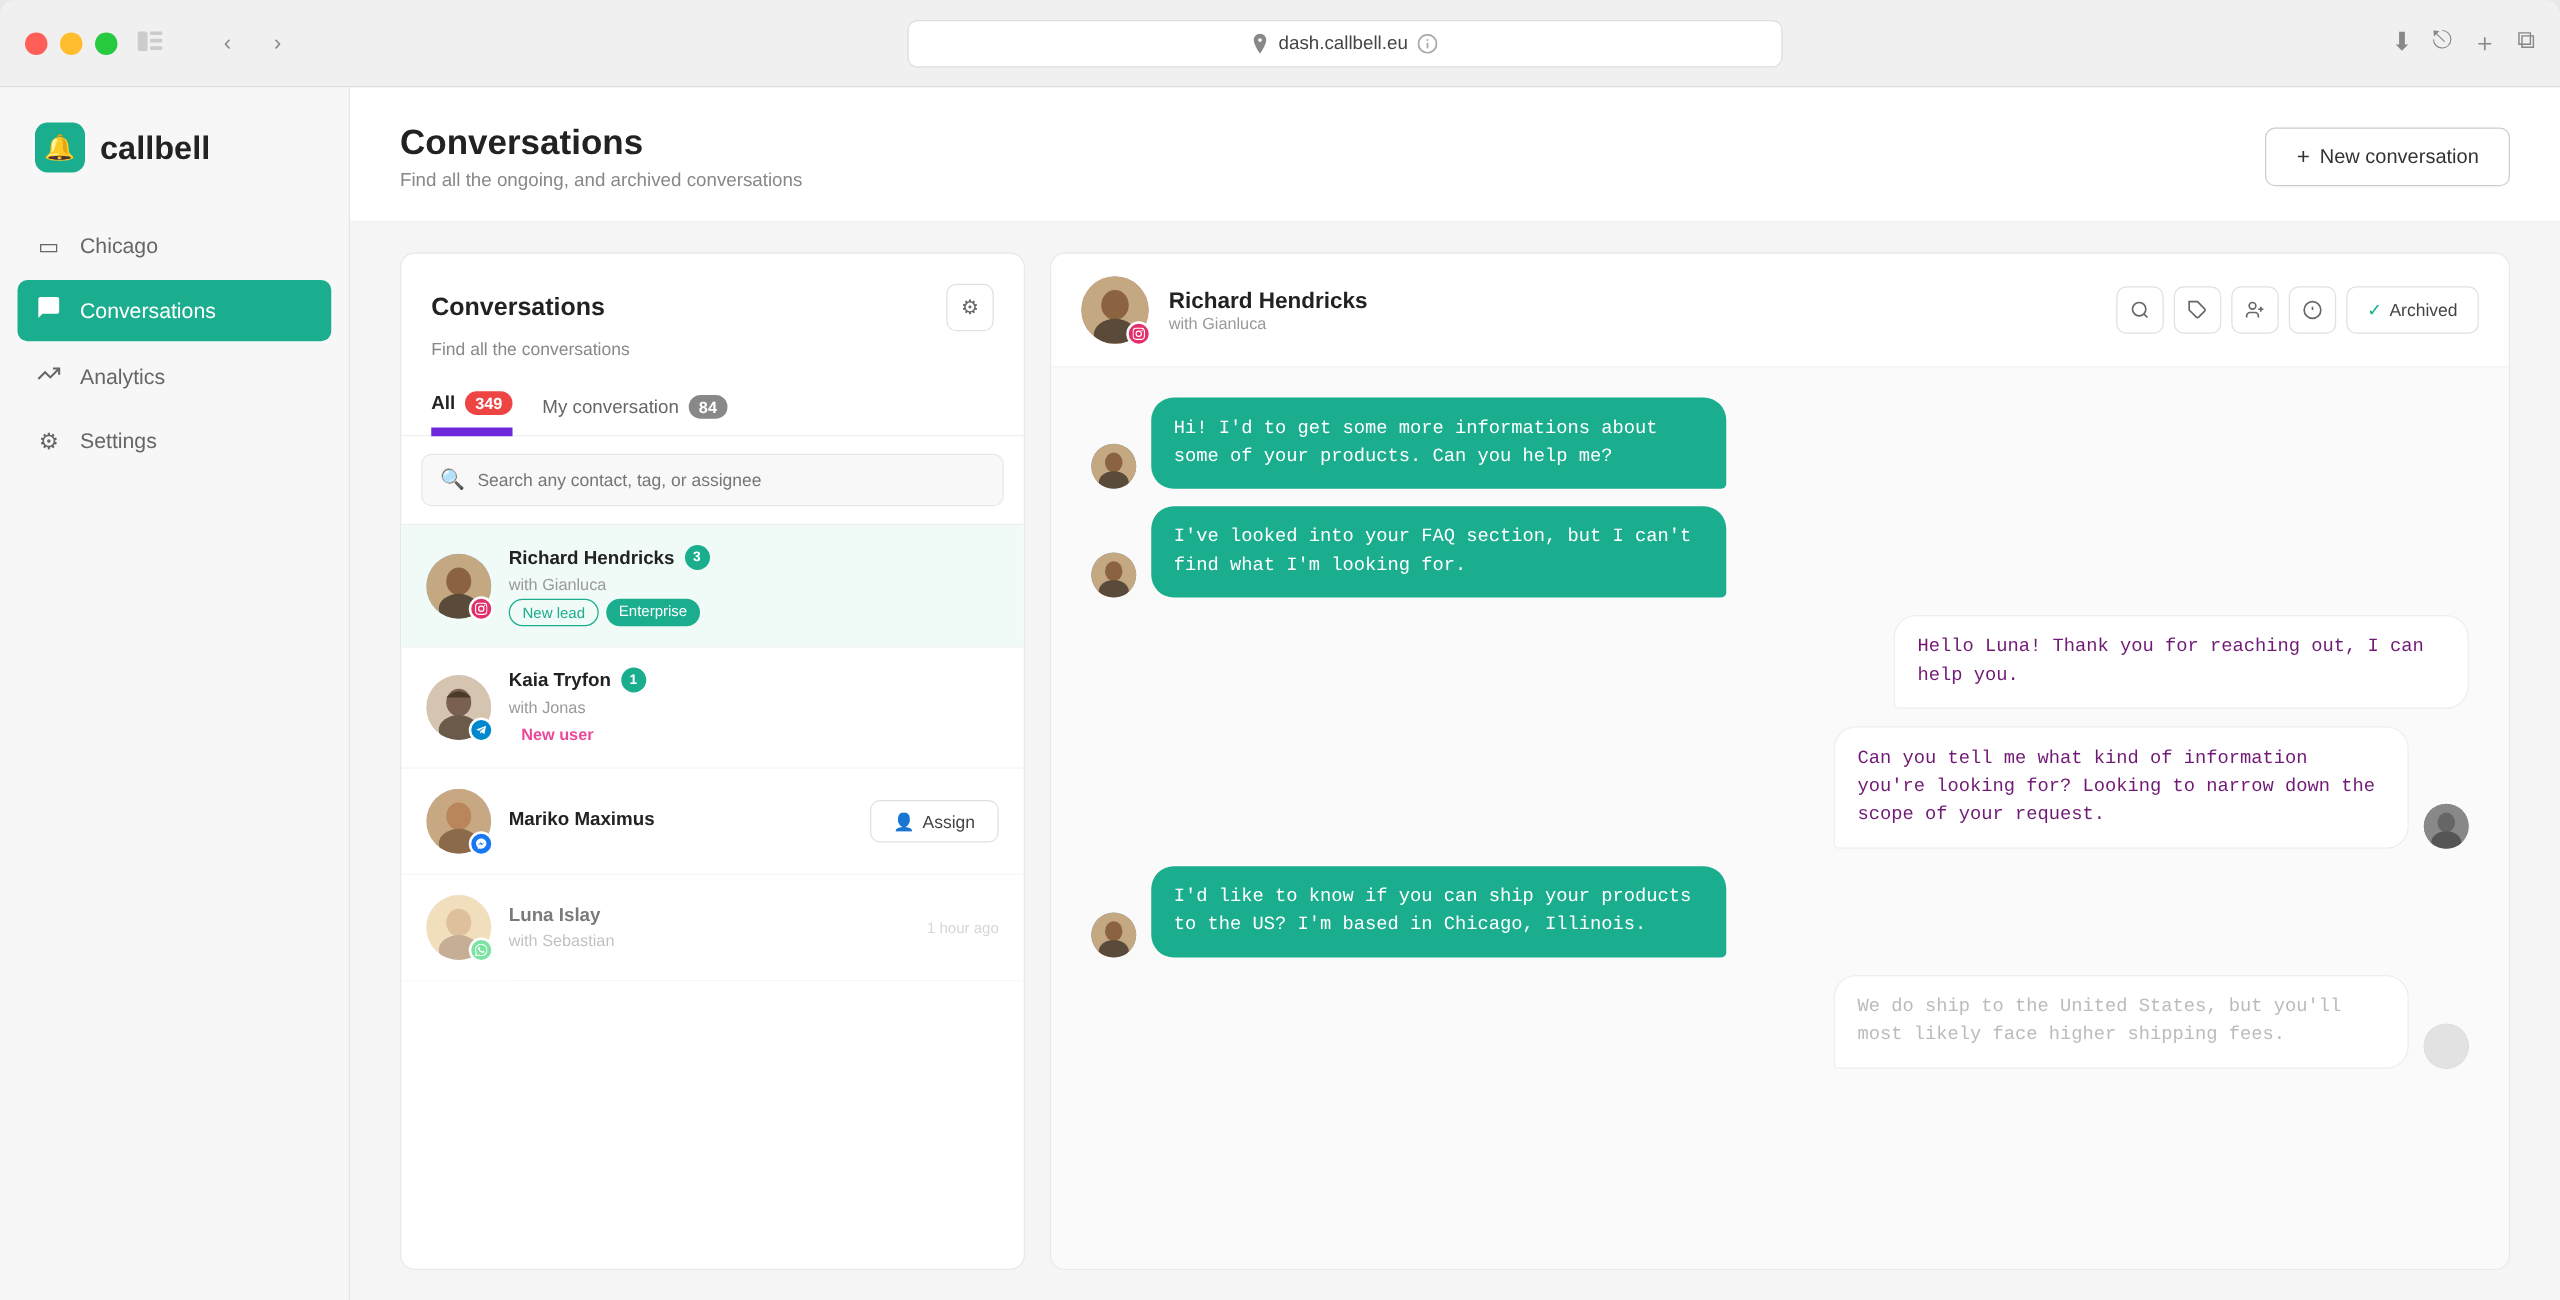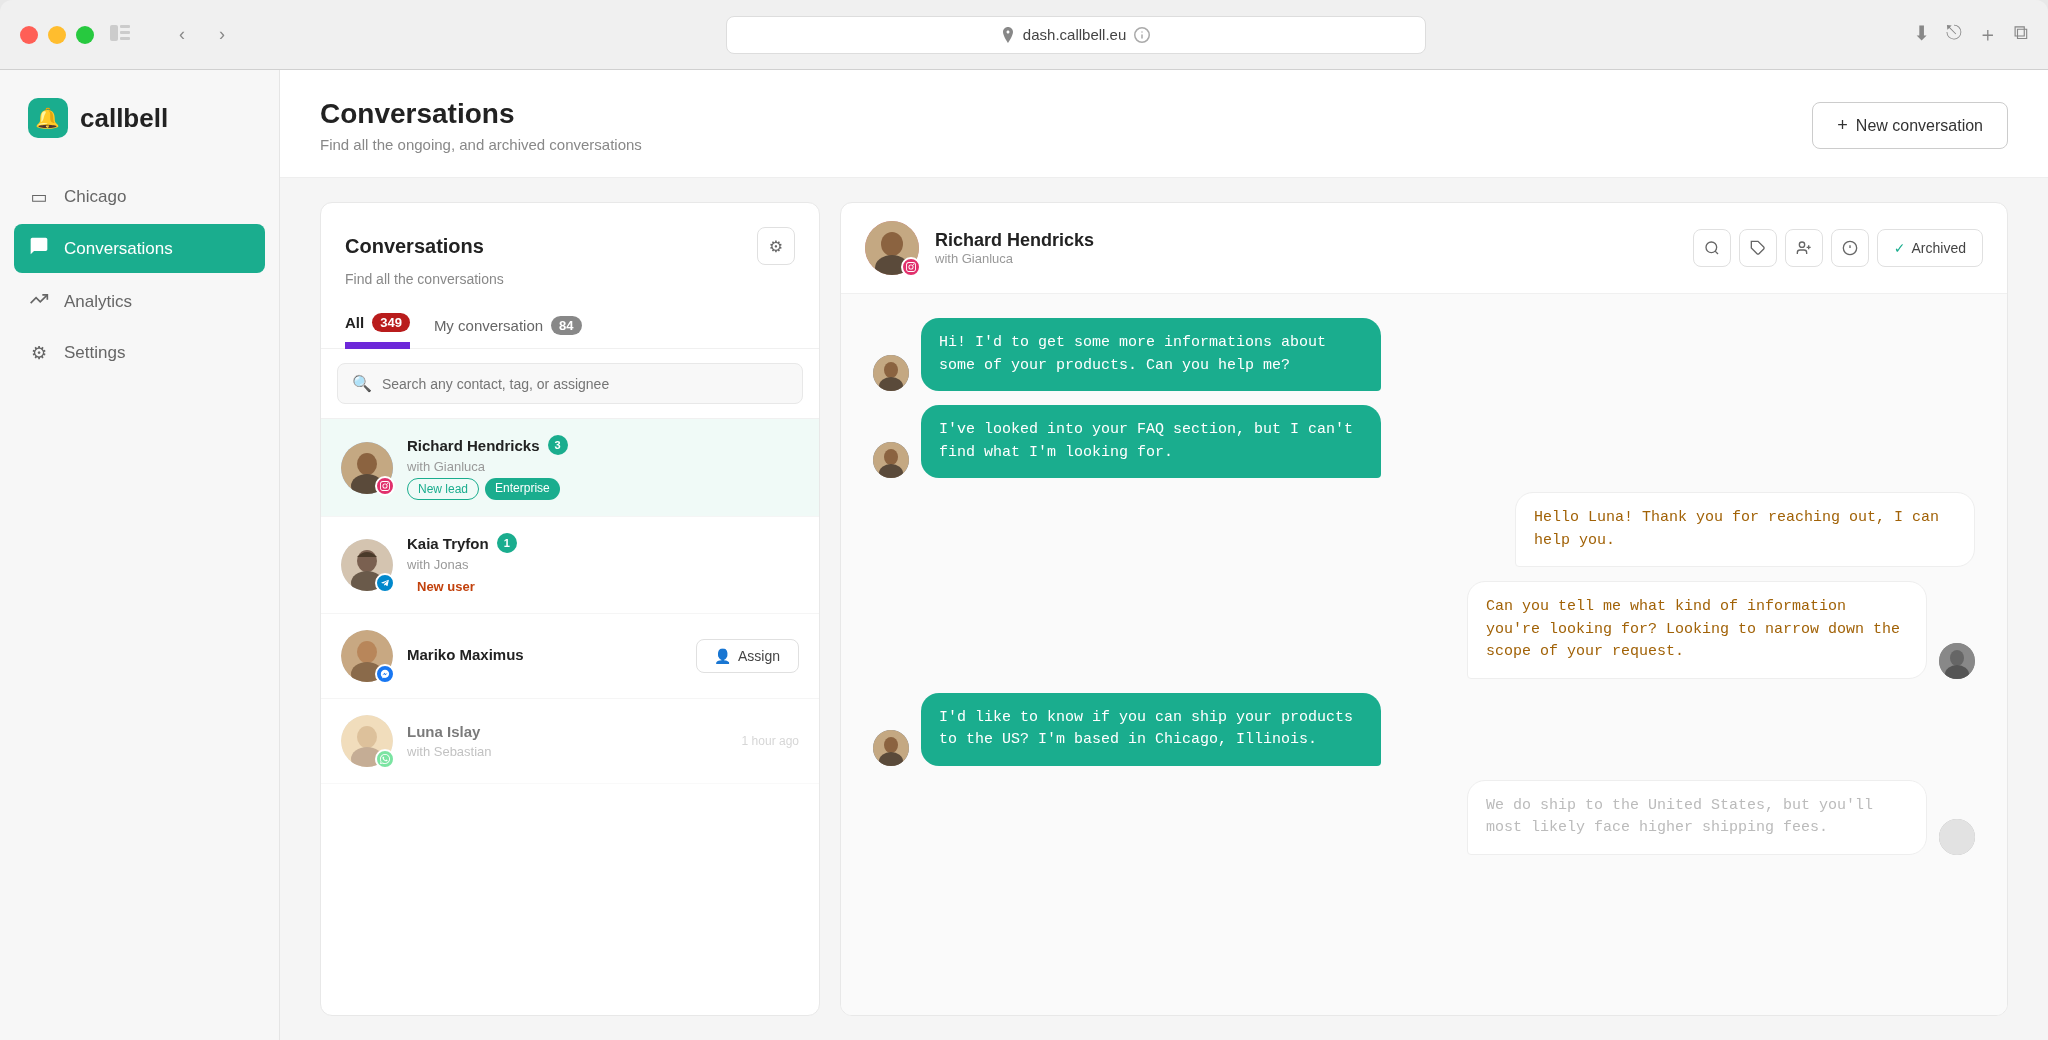--- a/index.html
+++ b/index.html
@@ -195,21 +195,21 @@
       cursor: pointer;
       border-bottom: 2px solid transparent;
       display: flex; align-items: center; gap: 8px;
     }
     .conv-tab.active {
       color: #222;
       border-bottom: 7px solid #6d28d9;
       font-weight: 600;
     }
     .tab-badge {
-      background: #b91c1c;
+      background: #ef4444;
       color: white;
       border-radius: 12px;
       padding: 2px 8px;
       font-size: 13px;
       font-weight: 600;
     }
     .tab-badge-gray {
       background: #888;
       color: white;
       border-radius: 12px;
@@ -285,21 +285,21 @@
     .conv-item-sub { font-size: 13px; color: #999; }
     .conv-item-tags { display: flex; gap: 6px; margin-top: 4px; }
     .tag {
       padding: 3px 10px;
       border-radius: 20px;
       font-size: 12px;
       font-weight: 500;
     }
     .tag-green { border: 1.5px solid #1aad8e; color: #1aad8e; }
     .tag-teal { background: #1aad8e; color: white; }
-    .tag-orange { color: #c2410c; font-size: 13px; font-weight: 600; }
+    .tag-orange { color: #ec4899; font-size: 13px; font-weight: 600; }
     .assign-btn {
       display: flex; align-items: center; gap: 6px;
       padding: 8px 18px;
       border: 1.5px solid #e0e0e0;
       border-radius: 8px;
       background: white;
       cursor: pointer;
       font-size: 14px; color: #444;
     }
     .conv-item-time { font-size: 12px; color: #bbb; margin-left: auto; }
@@ -389,21 +389,21 @@
       font-size: 15px;
       line-height: 1.5;
     }
     .msg-bubble.user-bubble {
       background: #1aad8e;
       color: white;
       border-bottom-right-radius: 4px;
     }
     .msg-bubble.agent-bubble {
       background: white;
-      color: #a16207;
+      color: #701a75;
       border: 1px solid #eee;
       border-bottom-left-radius: 4px;
     }
   </style>
 </head>
 <body>
 
 <div class="browser-chrome">
   <div class="traffic-lights">
     <div class="tl tl-red"></div>

